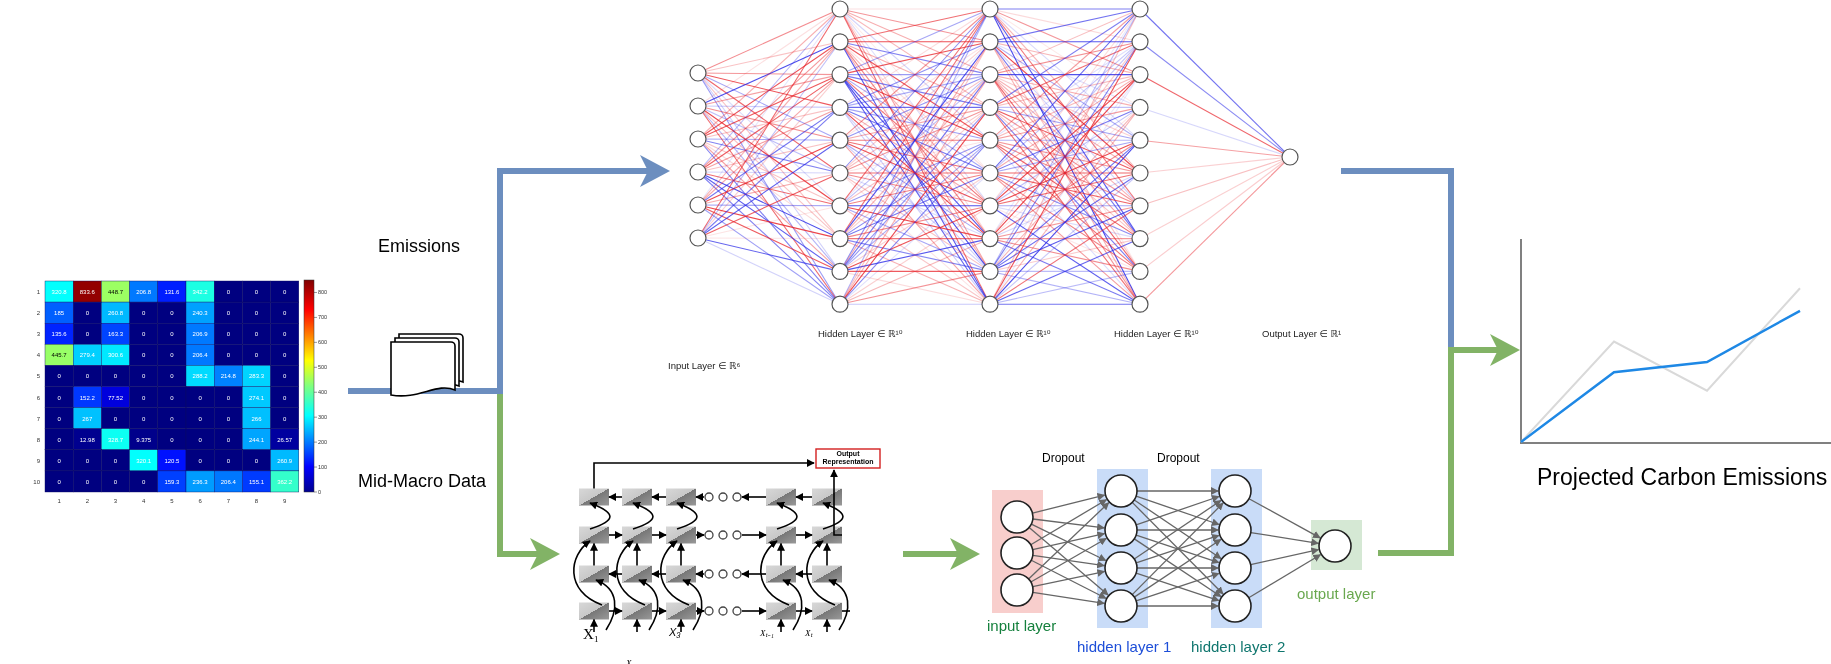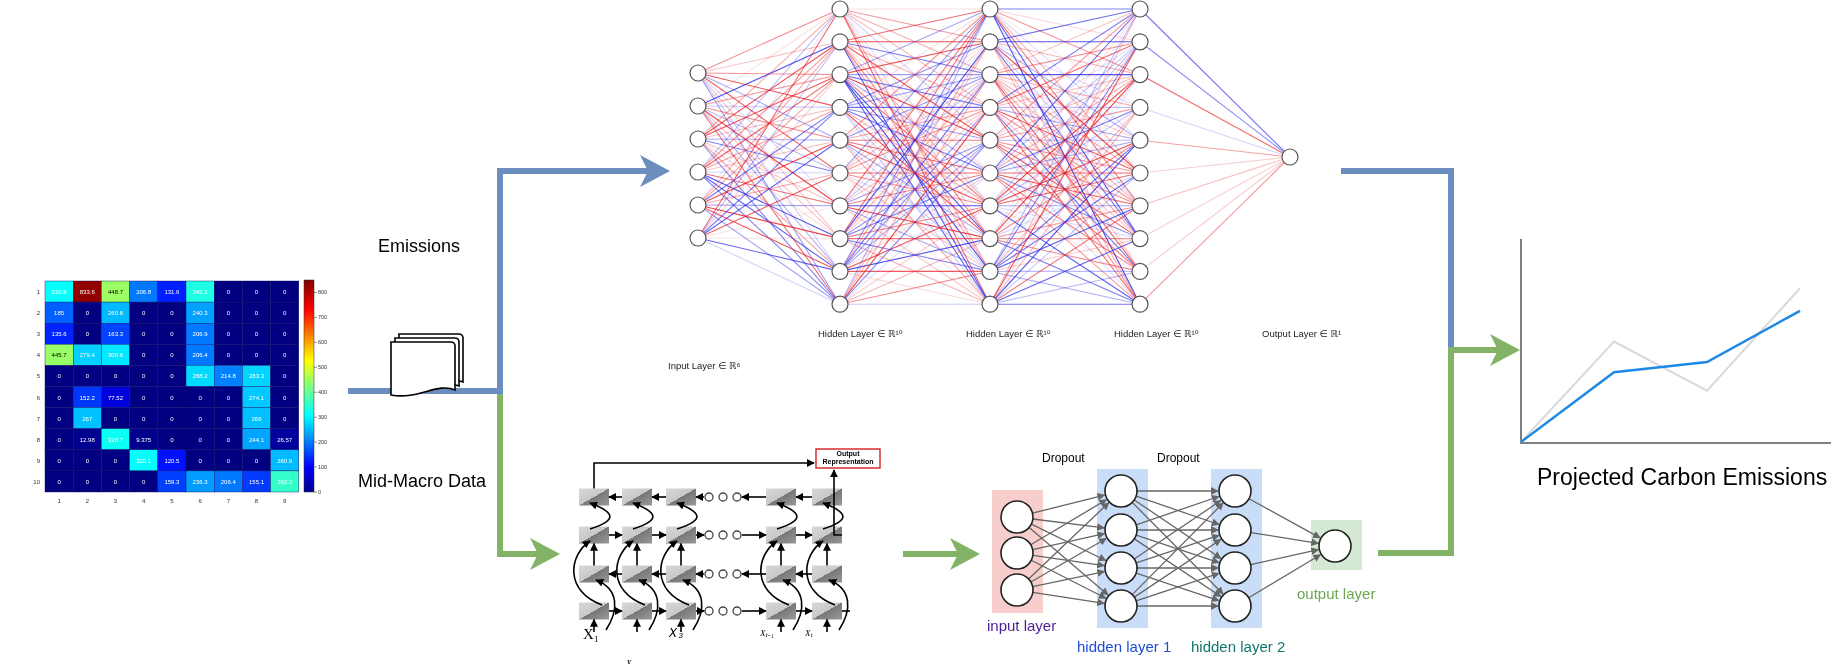--- a/index.html
+++ b/index.html
@@ -749,22 +749,22 @@
 
 <div class="lbl small" style="left:668px;top:328px;margin-top:32px;">Input Layer ∈ ℝ⁶</div>
 <div class="lbl small" style="left:818px;top:328px;">Hidden Layer ∈ ℝ¹⁰</div>
 <div class="lbl small" style="left:966px;top:328px;">Hidden Layer ∈ ℝ¹⁰</div>
 <div class="lbl small" style="left:1114px;top:328px;">Hidden Layer ∈ ℝ¹⁰</div>
 <div class="lbl small" style="left:1262px;top:328px;">Output Layer ∈ ℝ¹</div>
 
 <div class="lbl" style="left:818px;top:450px;width:60px;font-size:7px;font-weight:bold;text-align:center;line-height:8px;white-space:normal;">Output Representation</div>
 <div class="lbl" style="left:583px;top:626px;font-size:15px;font-family:'Liberation Serif',serif;">X₁</div>
 <div class="lbl" style="left:626px;top:626px;font-size:9px;font-style:italic;font-family:'Liberation Serif',serif;margin-top:32px;">X₂</div>
-<div class="lbl" style="left:669px;top:626px;font-size:13px;font-style:italic;font-family:Liberation Mono, monospace;">X₃</div>
+<div class="lbl" style="left:669px;top:626px;font-size:11px;font-style:italic;font-family:Liberation Sans, sans-serif;">X₃</div>
 <div class="lbl" style="left:760px;top:626px;font-size:9px;font-style:italic;font-family:'Liberation Serif',serif;">Xₜ₋₁</div>
 <div class="lbl" style="left:805px;top:626px;font-size:9px;font-style:italic;font-family:'Liberation Serif',serif;">Xₜ</div>
 
 <div class="lbl nnlbl" style="left:1042px;top:451px;">Dropout</div>
 <div class="lbl nnlbl" style="left:1157px;top:451px;">Dropout</div>
-<div class="lbl" style="left:987px;top:617px;font-size:15px;color:#4c1d95;text-align:center;">input layer</div>
+<div class="lbl" style="left:987px;top:617px;font-size:15px;color:#15803d;text-align:center;">input layer</div>
 <div class="lbl" style="left:1077px;top:638px;font-size:15px;color:#1d4ed8;">hidden layer 1</div>
 <div class="lbl" style="left:1191px;top:638px;font-size:15px;color:#0f766e;">hidden layer 2</div>
 <div class="lbl" style="left:1297px;top:585px;font-size:15px;color:#6aa84f;">output layer</div>
 
 </body></html>

